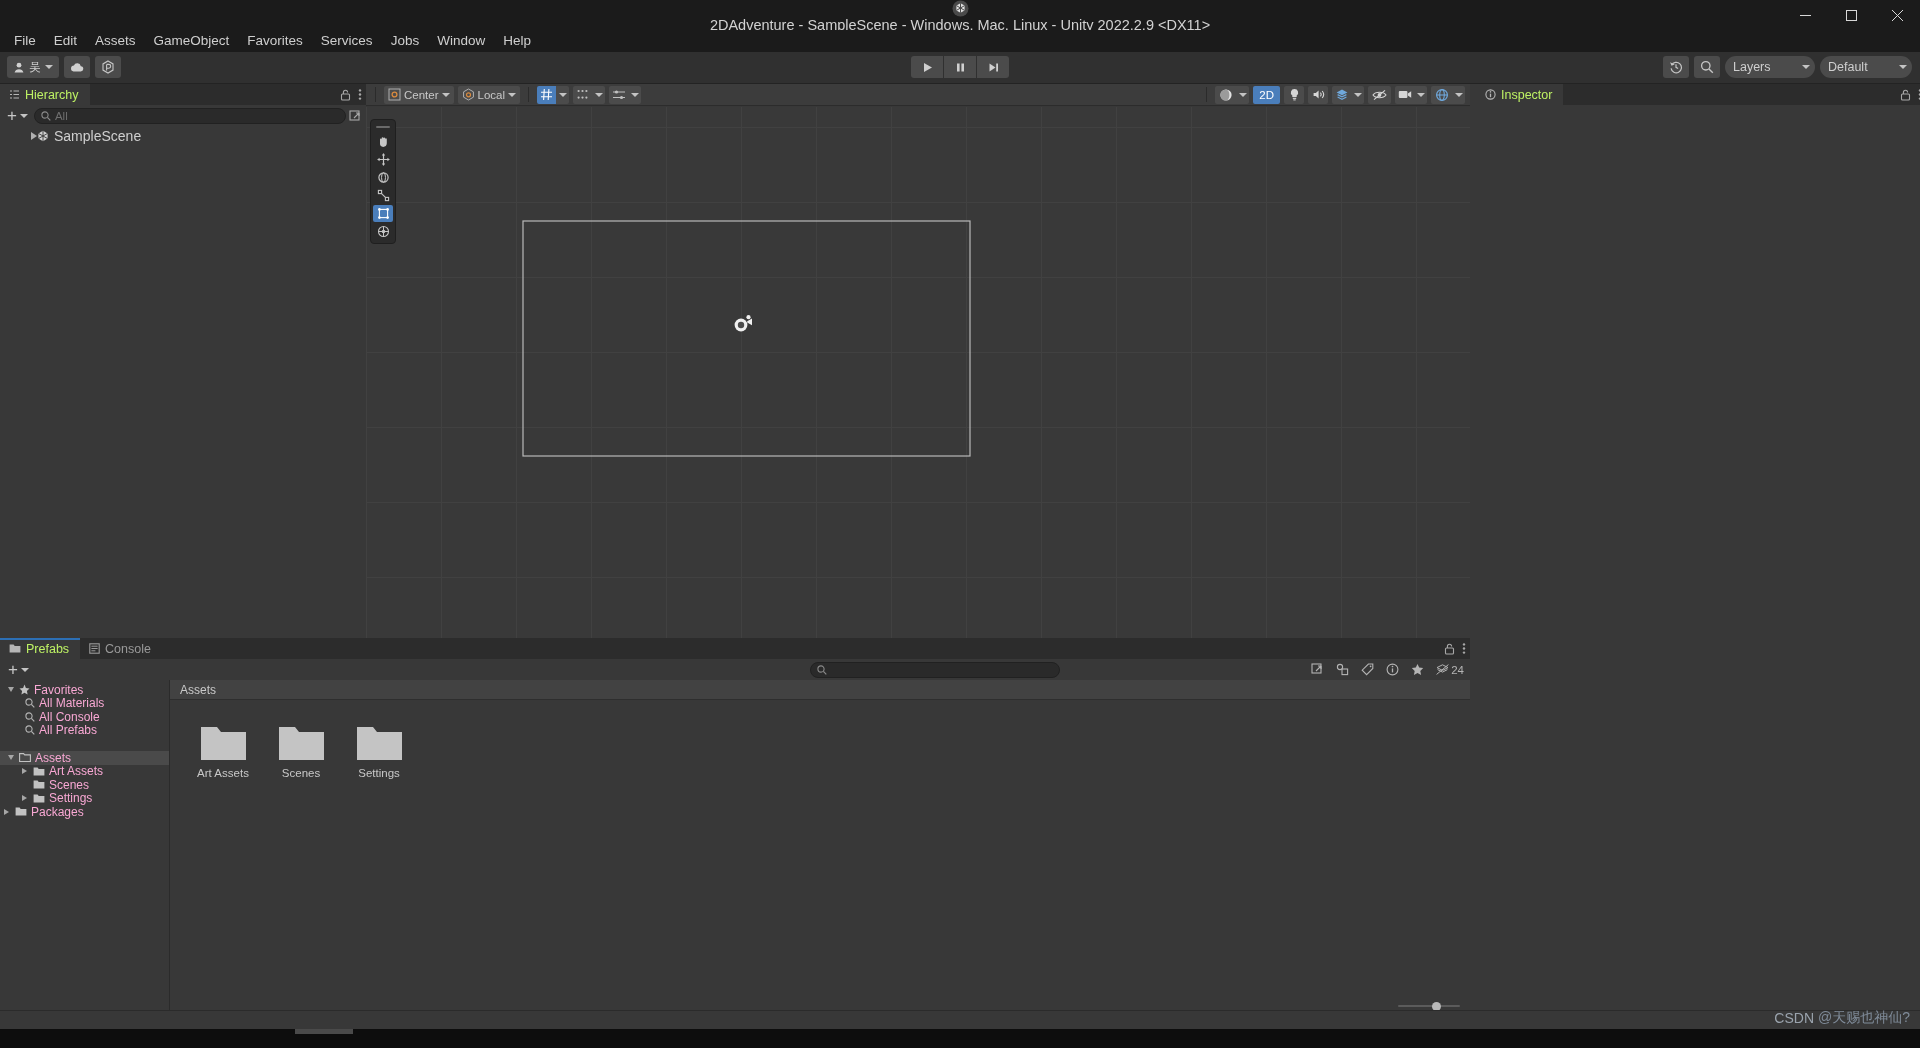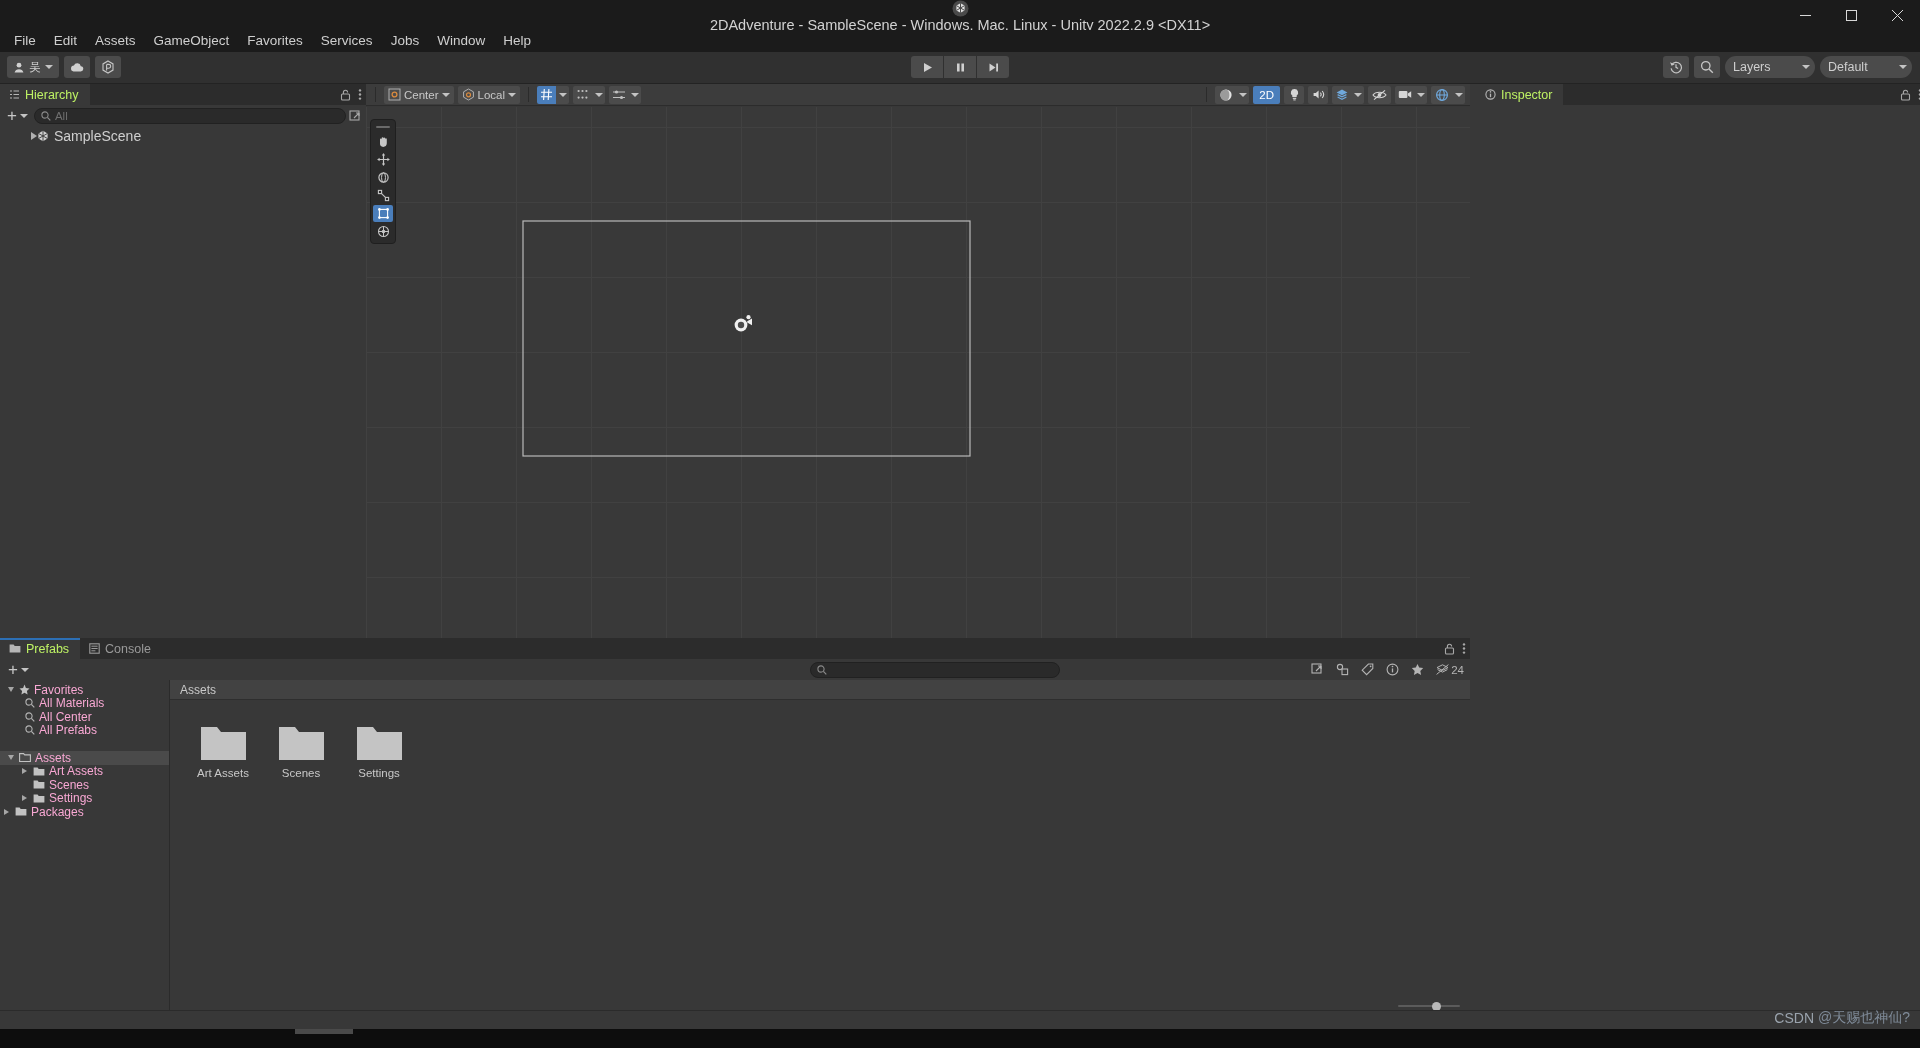--- a/index.html
+++ b/index.html
@@ -758,21 +758,21 @@
             <circle cx="4" cy="4" r="3.1" fill="none" stroke="#b4b4b4" stroke-width="1.1"></circle>
             <path d="M6.4 6.4 L9.3 9.3" stroke="#b4b4b4" stroke-width="1.2"></path>
           </svg>
           <span>All Materials</span>
         </div>
         <div class="tree-row" style="padding-left:25px">
           <svg width="10" height="10" viewBox="0 0 10 10">
             <circle cx="4" cy="4" r="3.1" fill="none" stroke="#b4b4b4" stroke-width="1.1"></circle>
             <path d="M6.4 6.4 L9.3 9.3" stroke="#b4b4b4" stroke-width="1.2"></path>
           </svg>
-          <span>All Center</span>
+          <span>All Console</span>
         </div>
         <div class="tree-row" style="padding-left:25px">
           <svg width="10" height="10" viewBox="0 0 10 10">
             <circle cx="4" cy="4" r="3.1" fill="none" stroke="#b4b4b4" stroke-width="1.1"></circle>
             <path d="M6.4 6.4 L9.3 9.3" stroke="#b4b4b4" stroke-width="1.2"></path>
           </svg>
           <span>All Prefabs</span>
         </div>
 
         <div style="height:14px"></div>

